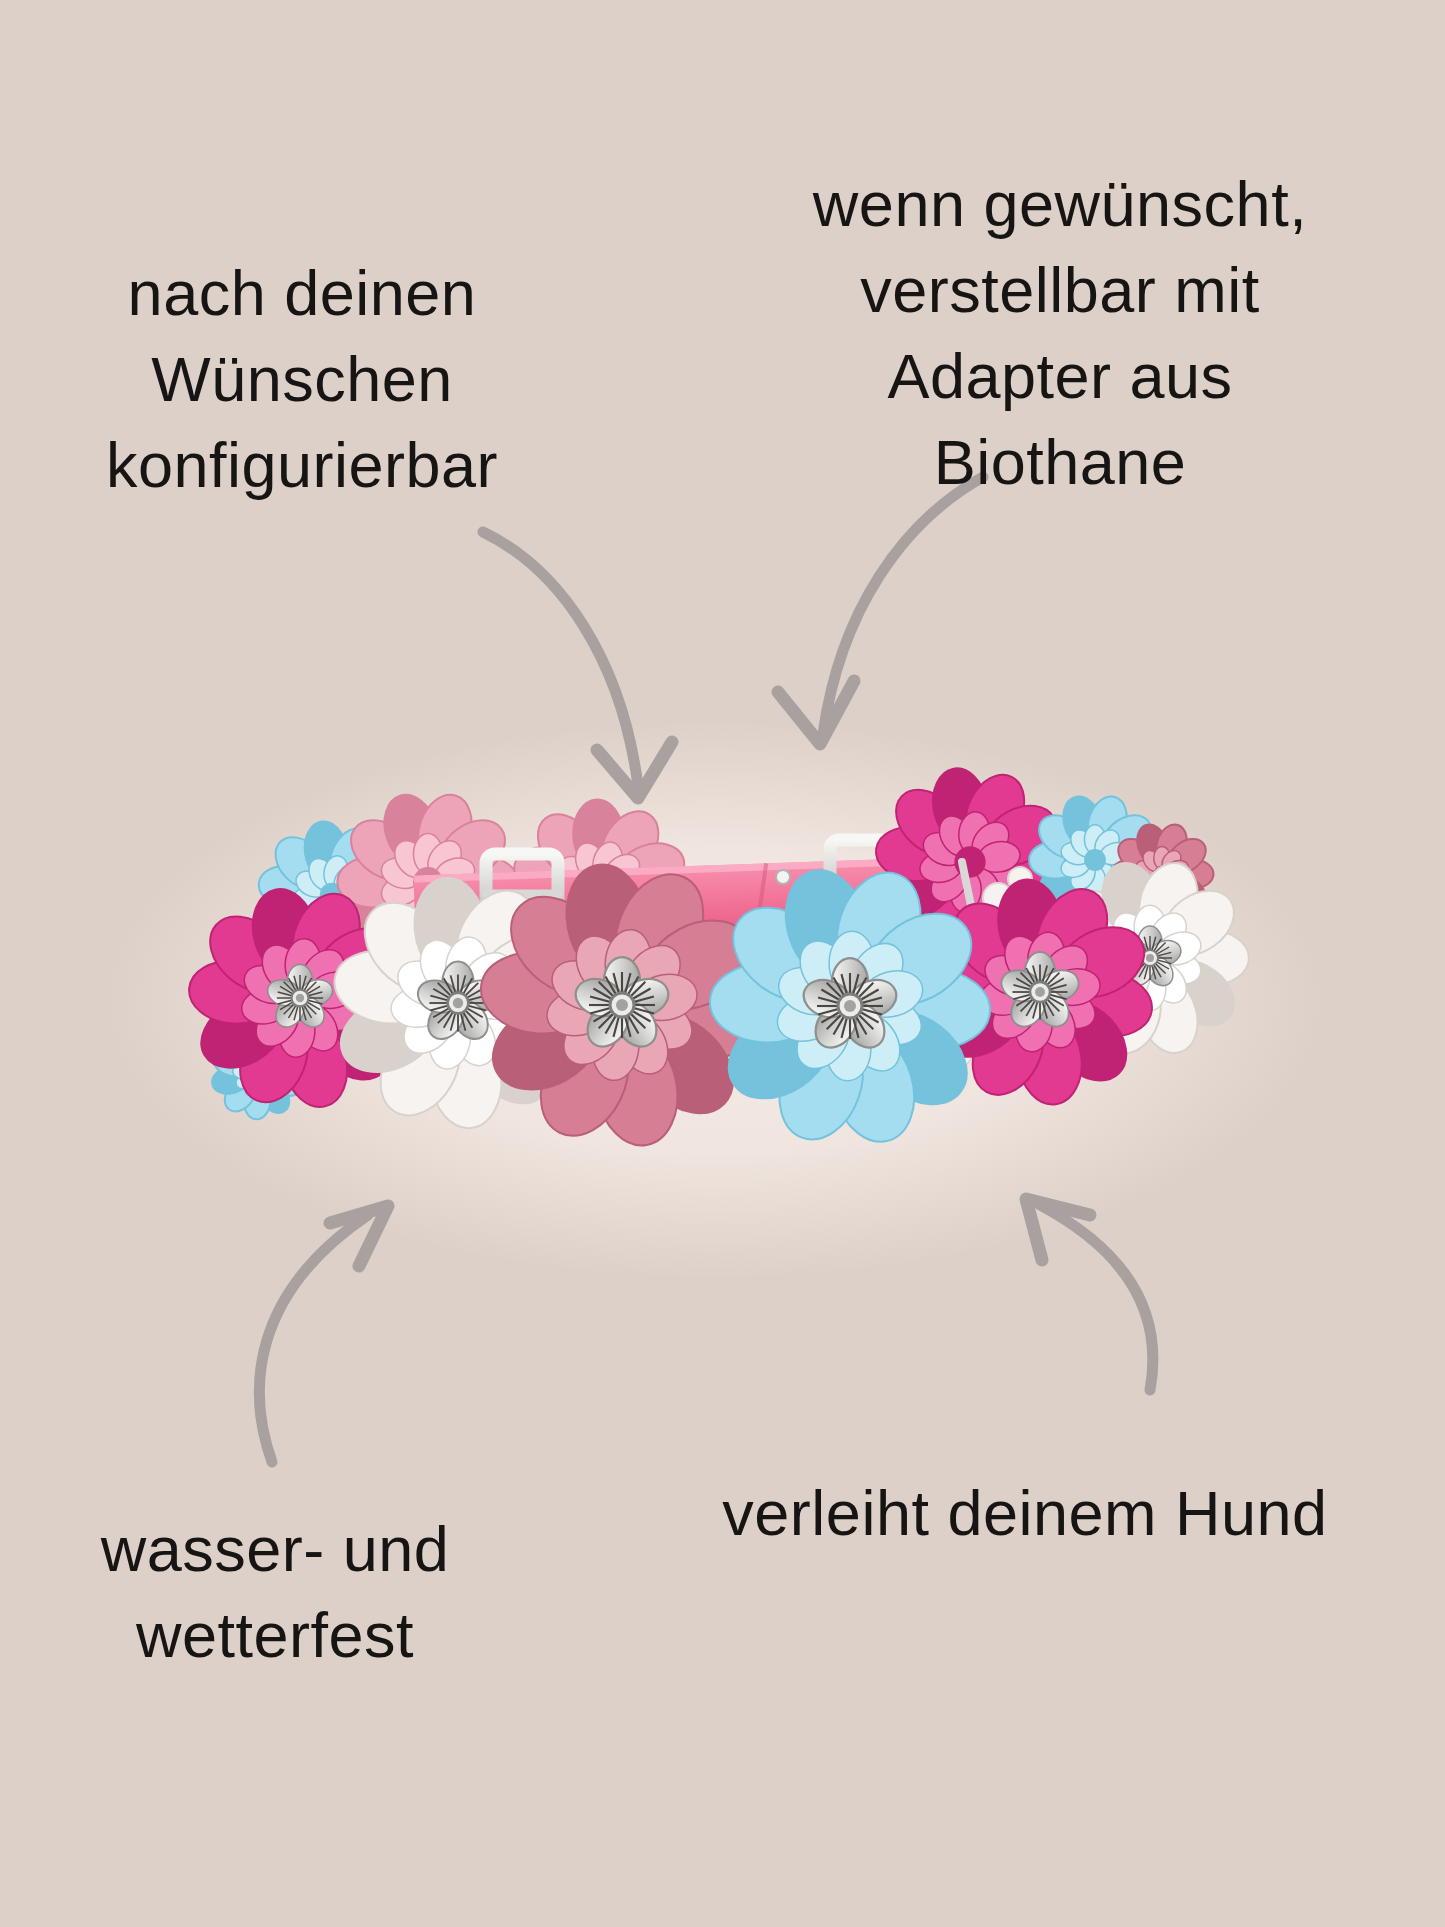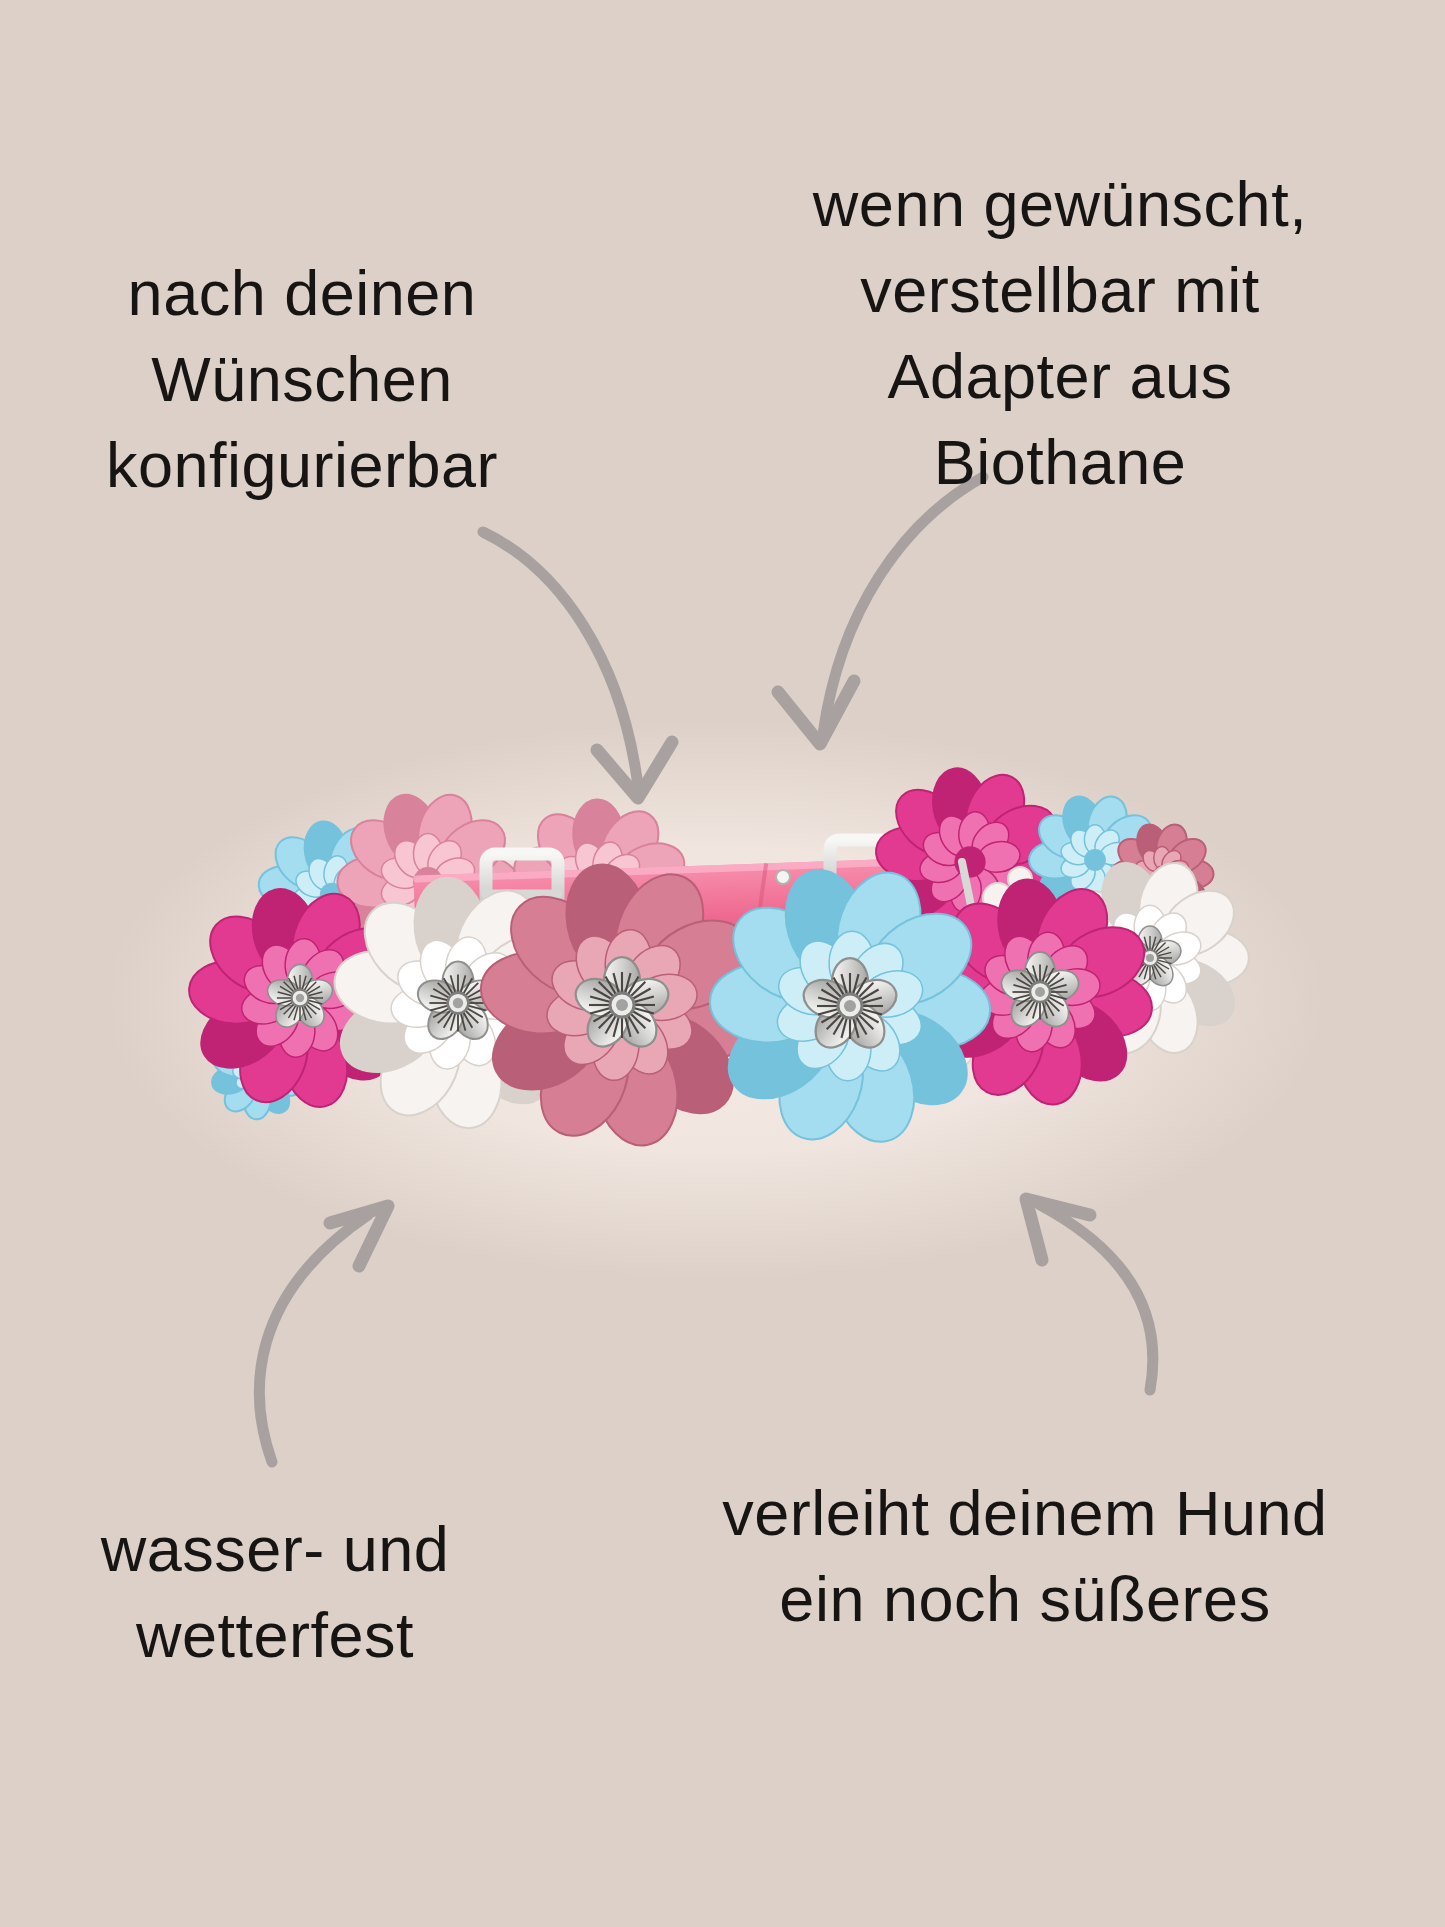--- a/index.html
+++ b/index.html
@@ -607,16 +607,15 @@
     <div>Biothane</div>
   </div>
 
   <div class="note note-bl">
     <div>wasser- und</div>
     <div>wetterfest</div>
   </div>
 
   <div class="note note-br">
     <div>verleiht deinem Hund</div>
-    <div>ein noch süßeres</div>
   </div>
 
 </div>
 
 </body></html>

